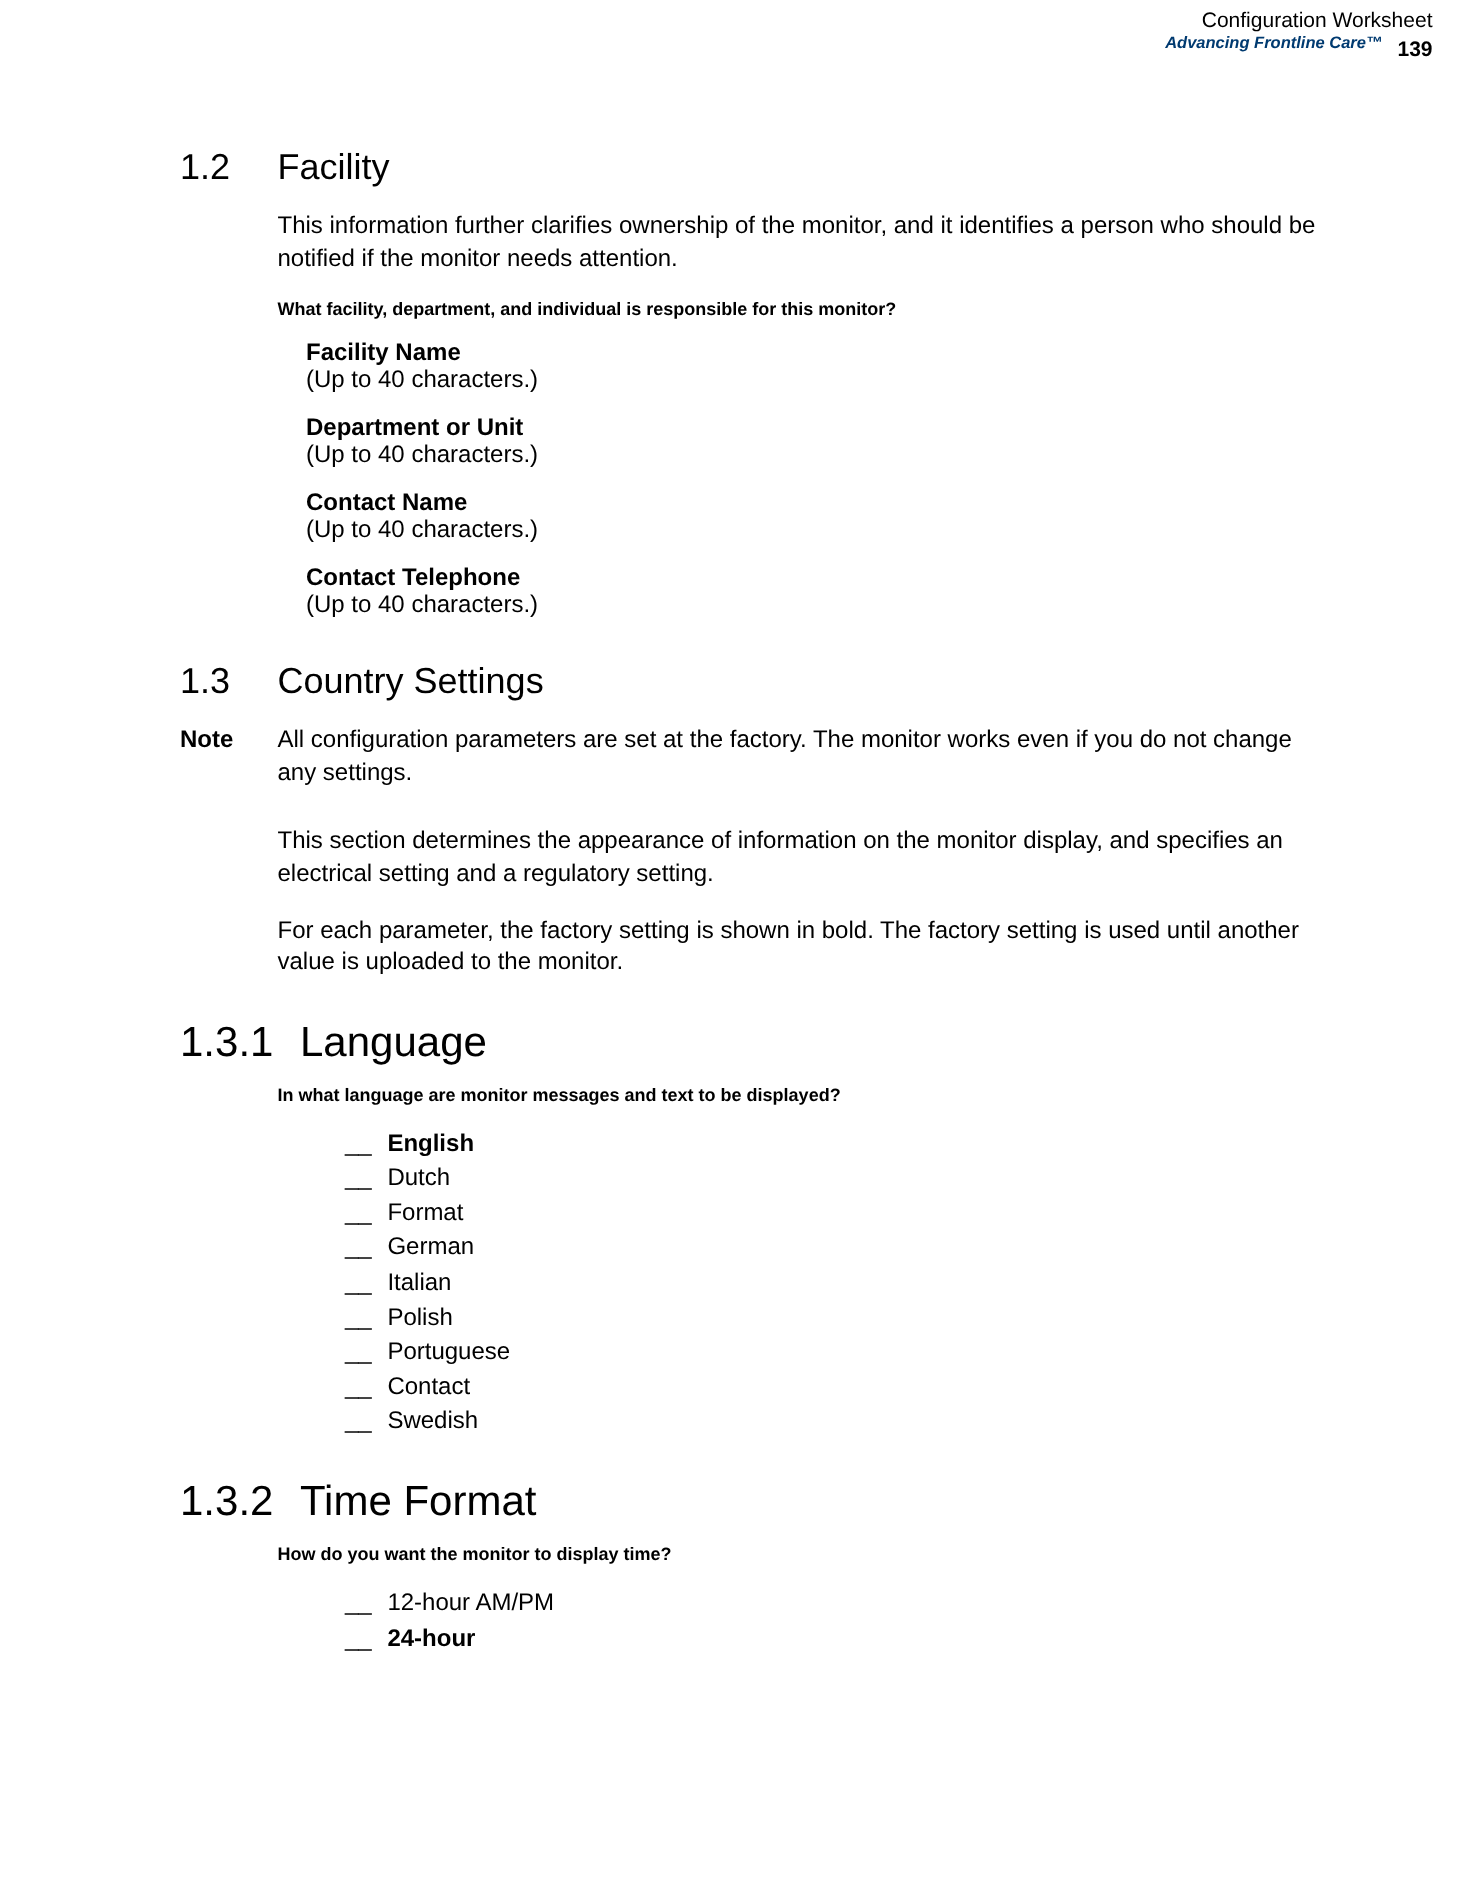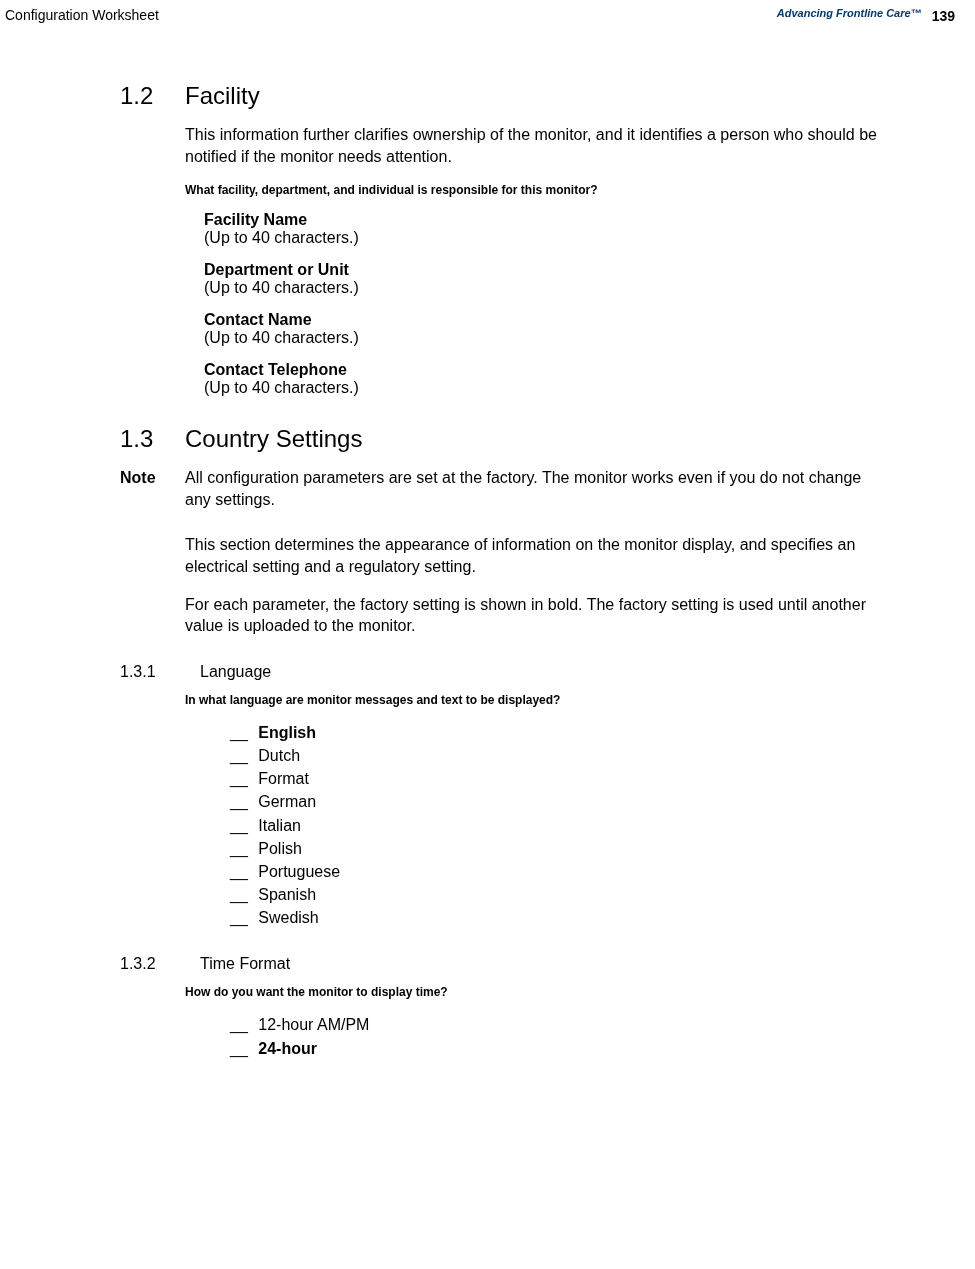--- a/index.html
+++ b/index.html
@@ -6,22 +6,23 @@
       margin: 0;
       padding: 0;
       font-family: Arial, Helvetica, sans-serif;
       background: #fff;
       color: #000;
       width: 975px;
     }
     .header {
       display: flex;
       justify-content: space-between;
-      align-items: center;
+      align-items: flex-end;
       padding: 5px 20px 0 5px;
+      flex-direction: column;
     }
     .header-left {
       font-size: 14px;
       font-weight: normal;
     }
     .header-right {
       display: flex;
       align-items: flex-start;
       gap: 10px;
     }
@@ -93,21 +94,21 @@
       font-size: 24px;
       font-weight: normal;
       margin: 28px 0 14px 0;
       display: flex;
     }
     .section-num {
       width: 65px;
       flex-shrink: 0;
     }
     .subsection-heading {
-      font-size: 16px;
+      font-size: 28px;
       font-weight: normal;
       margin: 26px 0 12px 0;
       display: flex;
     }
     .subsection-num {
       width: 80px;
       flex-shrink: 0;
     }
     .body-text {
       font-size: 16px;
@@ -217,21 +218,21 @@
   </h3>
   <p class="question">In what language are monitor messages and text to be displayed?</p>
   <div class="option-list">
     <div class="option-item"><span class="mark">__</span> <span class="bold">English</span></div>
     <div class="option-item"><span class="mark">__</span> <span>Dutch</span></div>
     <div class="option-item"><span class="mark">__</span> <span>Format</span></div>
     <div class="option-item"><span class="mark">__</span> <span>German</span></div>
     <div class="option-item"><span class="mark">__</span> <span>Italian</span></div>
     <div class="option-item"><span class="mark">__</span> <span>Polish</span></div>
     <div class="option-item"><span class="mark">__</span> <span>Portuguese</span></div>
-    <div class="option-item"><span class="mark">__</span> <span>Spanish</span></div>
+    <div class="option-item"><span class="mark">__</span> <span>Contact</span></div>
     <div class="option-item"><span class="mark">__</span> <span>Swedish</span></div>
   </div>
 
   <h3 class="subsection-heading">
     <span class="subsection-num">1.3.2</span>
     <span>Time Format</span>
   </h3>
   <p class="question">How do you want the monitor to display time?</p>
   <div class="option-list">
     <div class="option-item"><span class="mark">__</span> <span>12-hour AM/PM</span></div>

